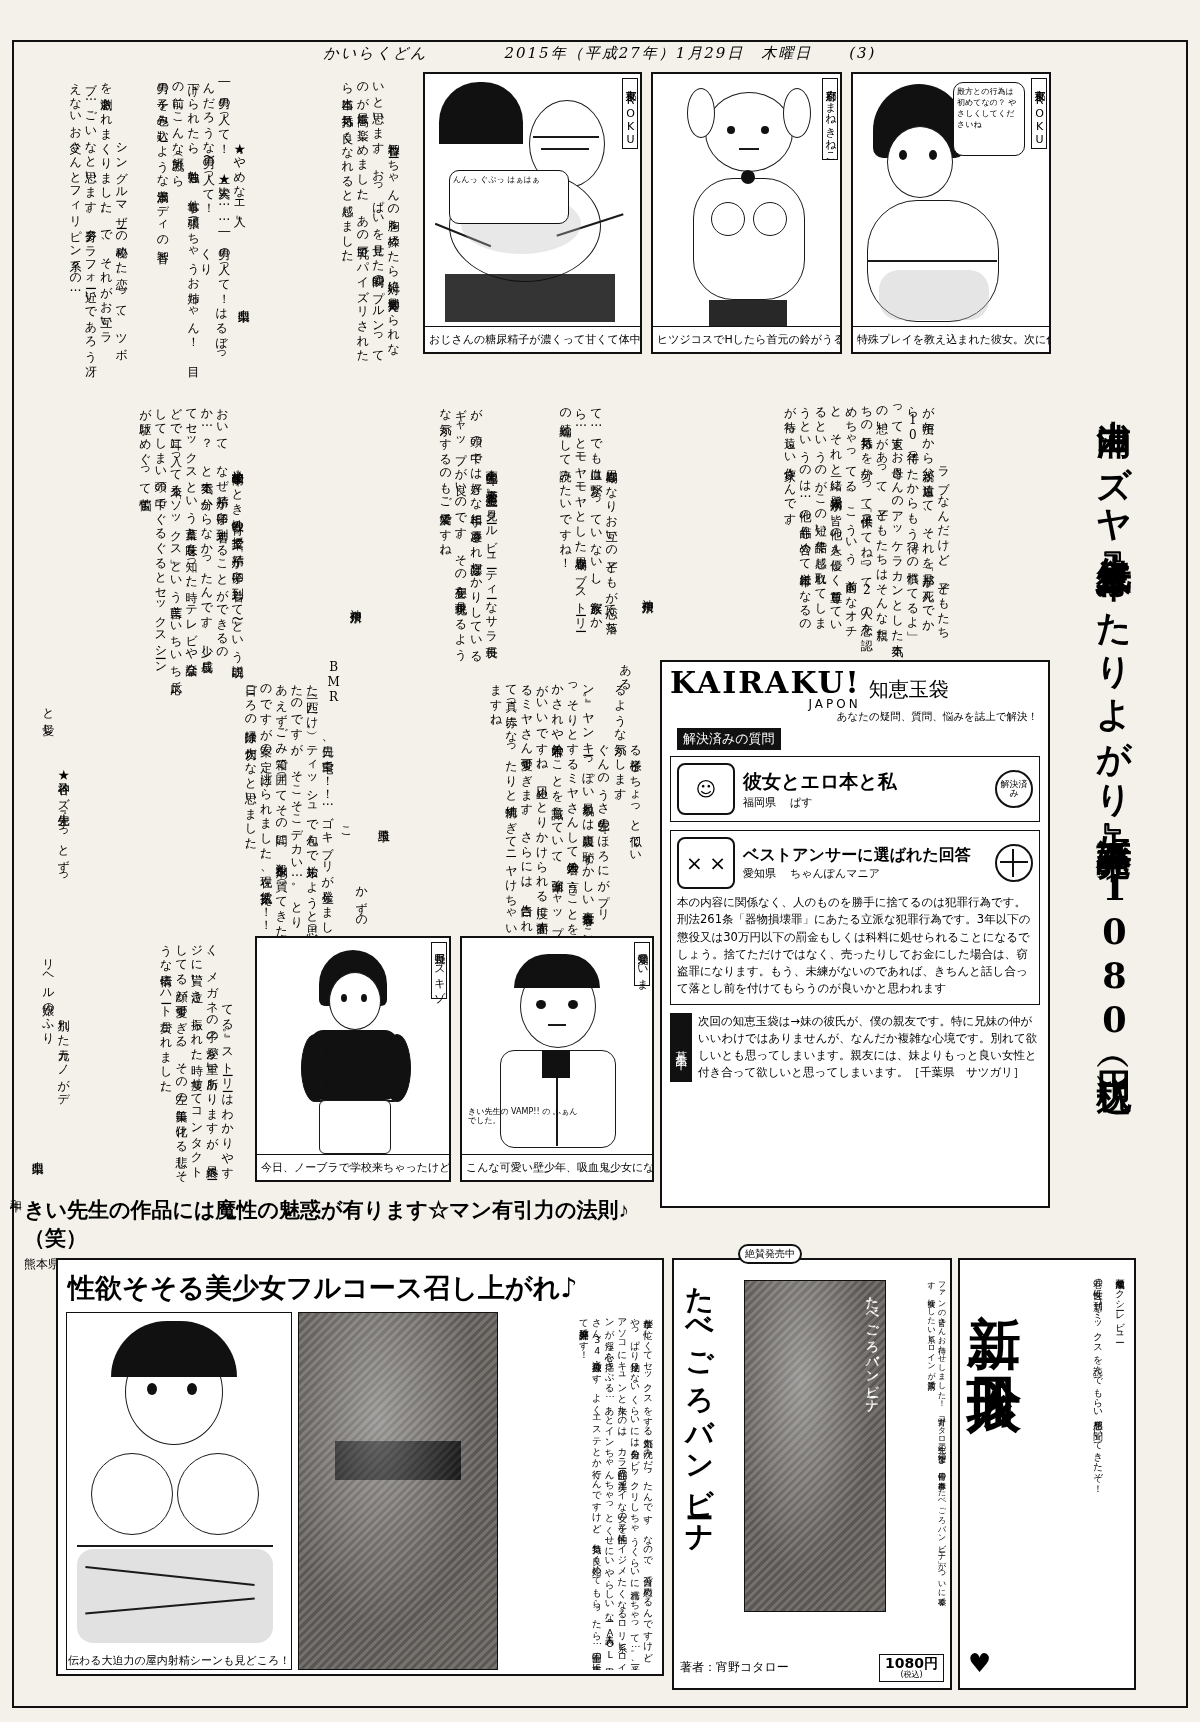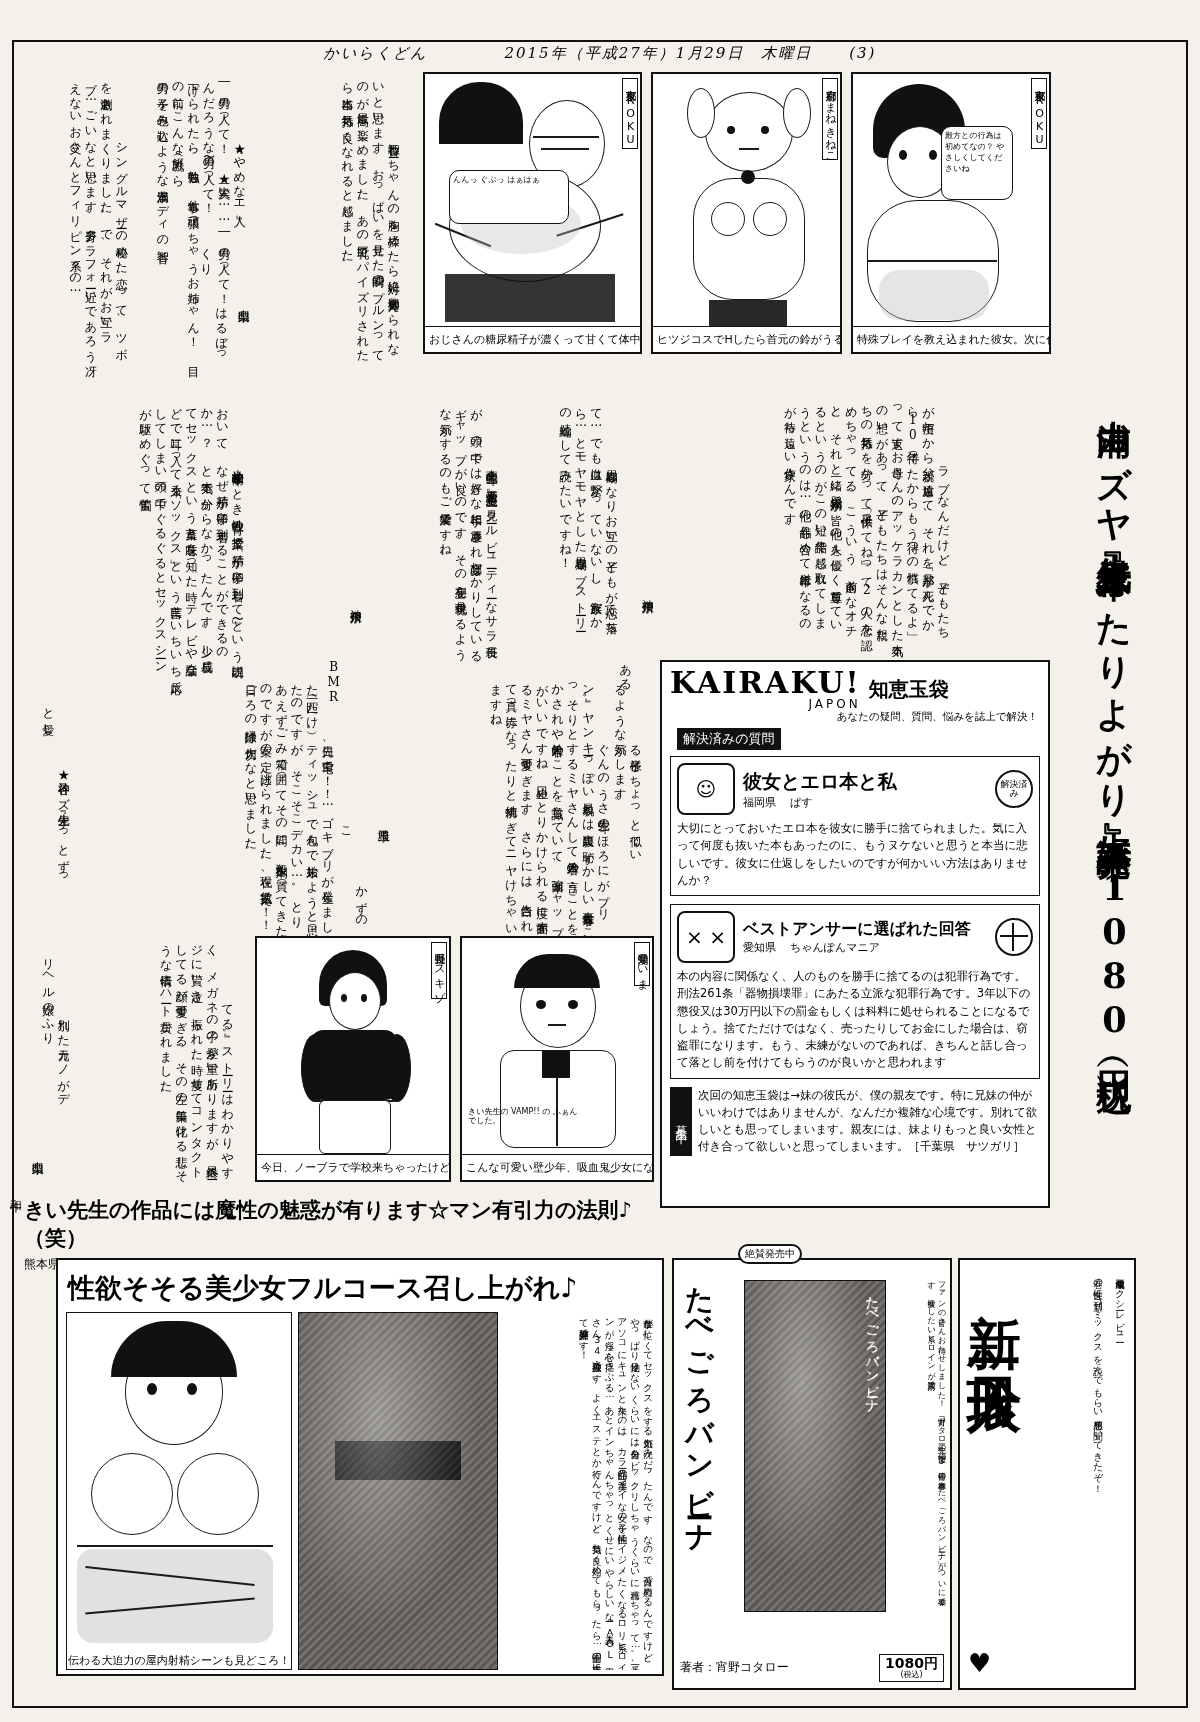--- a/index.html
+++ b/index.html
@@ -192,21 +192,21 @@
   <div class="panel" style="left:851px;top:72px;width:196px;height:278px;">
     <div class="art lineart">
       <div class="sketch">
         <div class="blk" style="left:20px;top:10px;width:92px;height:74px;border-radius:46px 46px 10px 10px;"></div>
         <div class="sk" style="left:34px;top:52px;width:64px;height:70px;background:#fff;"></div>
         <div class="blk" style="left:46px;top:76px;width:8px;height:10px;border-radius:50%;"></div>
         <div class="blk" style="left:76px;top:76px;width:8px;height:10px;border-radius:50%;"></div>
         <div class="sk" style="left:14px;top:126px;width:130px;height:120px;background:#fff;border-radius:50px;"></div>
         <div class="skl" style="left:14px;top:186px;width:130px;height:2px;"></div>
         <div class="gry" style="left:26px;top:196px;width:110px;height:50px;opacity:.4;border-radius:20px;"></div>
-        <div style="position:absolute;left:88px;top:8px;width:72px;height:74px;border:1.5px solid #111;border-radius:10px;background:#fff;font-size:8px;padding:3px;box-sizing:border-box;margin-top:44px;">
+        <div style="position:absolute;left:100px;top:8px;width:72px;height:74px;border:1.5px solid #111;border-radius:10px;background:#fff;font-size:8px;padding:3px;box-sizing:border-box;">
           <span>殿方との行為は初めてなの？ やさしくしてくださいね</span>
         </div>
       </div>
       <div class="credit">
         <span>東京都</span>&nbsp;<span>ROKU</span>
       </div>
     </div>
     <div class="cap">特殊プレイを教え込まれた彼女。次に付き合った男は激テクにドン引き…</div>
   </div>
 
@@ -335,41 +335,40 @@
   <div class="vtext" style="left:198px;top:936px;width:52px;height:250px;font-size:12px;position:absolute;">
     <span>てる』。ストーリーはわかりやすく、メガネの子の愛が重い所ありますが、最終ページに貰い泣き。振られた時、痩せてコンタクトしてる顔が可愛すぎる。その左の美筆に化ける悲しそうな表情にハート貫かれました。</span>
   </div>
 
   <div class="box" style="left:660px;top:660px;width:390px;height:548px;">
     <div style="display:flex;align-items:center;gap:8px;padding:6px 8px 0 8px;">
       <div style="display:flex;flex-direction:column;line-height:1;">
         <span class="kairaku-title">KAIRAKU!</span>
         <span style="font-size:12px;letter-spacing:3px;text-align:right;">JAPON</span>
       </div>
-      <span style="font-size:20px;font-weight:bold;font-family:'DejaVu Serif',serif;">知恵玉袋</span>
+      <span style="font-size:20px;font-weight:normal;font-family:'DejaVu Serif',serif;">知恵玉袋</span>
     </div>
     <div style="text-align:right;font-size:10.5px;padding:0 10px 4px 0;">あなたの疑問、質問、悩みを誌上で解決！</div>
     <div style="padding:0 15px;">
       <span class="qa-head">解決済みの質問</span>
     </div>
 
     <div style="margin:6px 8px 0 8px;border:1.5px solid #111;padding:6px;">
       <div style="display:flex;align-items:center;gap:8px;">
         <div class="smallface">☺</div>
         <div style="flex:1;">
           <div class="qa-title">彼女とエロ本と私</div>
           <div style="font-size:11px;">
             <span>福岡県</span>
             &nbsp;&nbsp;
             <span>ぱす</span>
           </div>
         </div>
         <div class="seal">解決済み</div>
       </div>
-      <div class="qa-body" style="margin-top:5px;">大切にとっておいたエロ本を彼女に勝手に捨てられました。気に入って何度も抜いた本もあったのに、もうヌケないと思うと本当に悲しいです。彼女に仕返しをしたいのですが何かいい方法はありませんか？</div>
     </div>
 
     <div style="margin:8px 8px 0 8px;border:1.5px solid #111;padding:6px;">
       <div style="display:flex;align-items:center;gap:8px;">
         <div class="smallface">×&nbsp;×</div>
         <div style="flex:1;">
           <div style="font-size:16px;font-weight:bold;">ベストアンサーに選ばれた回答</div>
           <div style="font-size:11px;">
             <span>愛知県</span>
             &nbsp;&nbsp;
@@ -390,21 +389,21 @@
       </div>
       <div class="qa-body" style="flex:1;">次回の知恵玉袋は→妹の彼氏が、僕の親友です。特に兄妹の仲がいいわけではありませんが、なんだか複雑な心境です。別れて欲しいとも思ってしまいます。親友には、妹よりもっと良い女性と付き合って欲しいと思ってしまいます。［千葉県　サツガリ］</div>
     </div>
   </div>
 
   <div class="vbanner" style="left:1056px;top:392px;width:76px;height:830px;font-size:35px;line-height:1.05;">
     <span>由浦カズヤ先生単行本『ふたりよがり』大好評発売中 1080円（税込）</span>
   </div>
 
   <div style="position:absolute;left:24px;top:1196px;width:640px;">
-    <div class="hdl" style="font-size:21px;">きい先生の作品には魔性の魅惑が有ります☆マン有引力の法則♪（笑）</div>
+    <div class="hdl" style="font-size:21px;font-family:Liberation Serif, serif;">きい先生の作品には魔性の魅惑が有ります☆マン有引力の法則♪（笑）</div>
     <div style="font-size:12px;margin-top:4px;">
       <span>熊本県</span>
       &nbsp;&nbsp;
       <span>駱駝</span>
       &nbsp;&nbsp;
       <span>座布団1枚!!</span>
     </div>
   </div>
 
   <div class="box" style="left:56px;top:1258px;width:608px;height:418px;">

